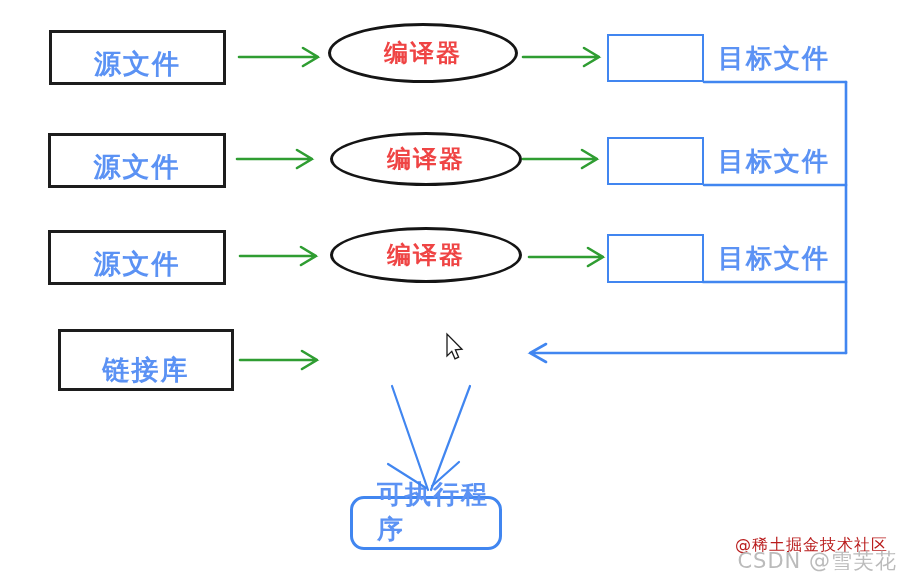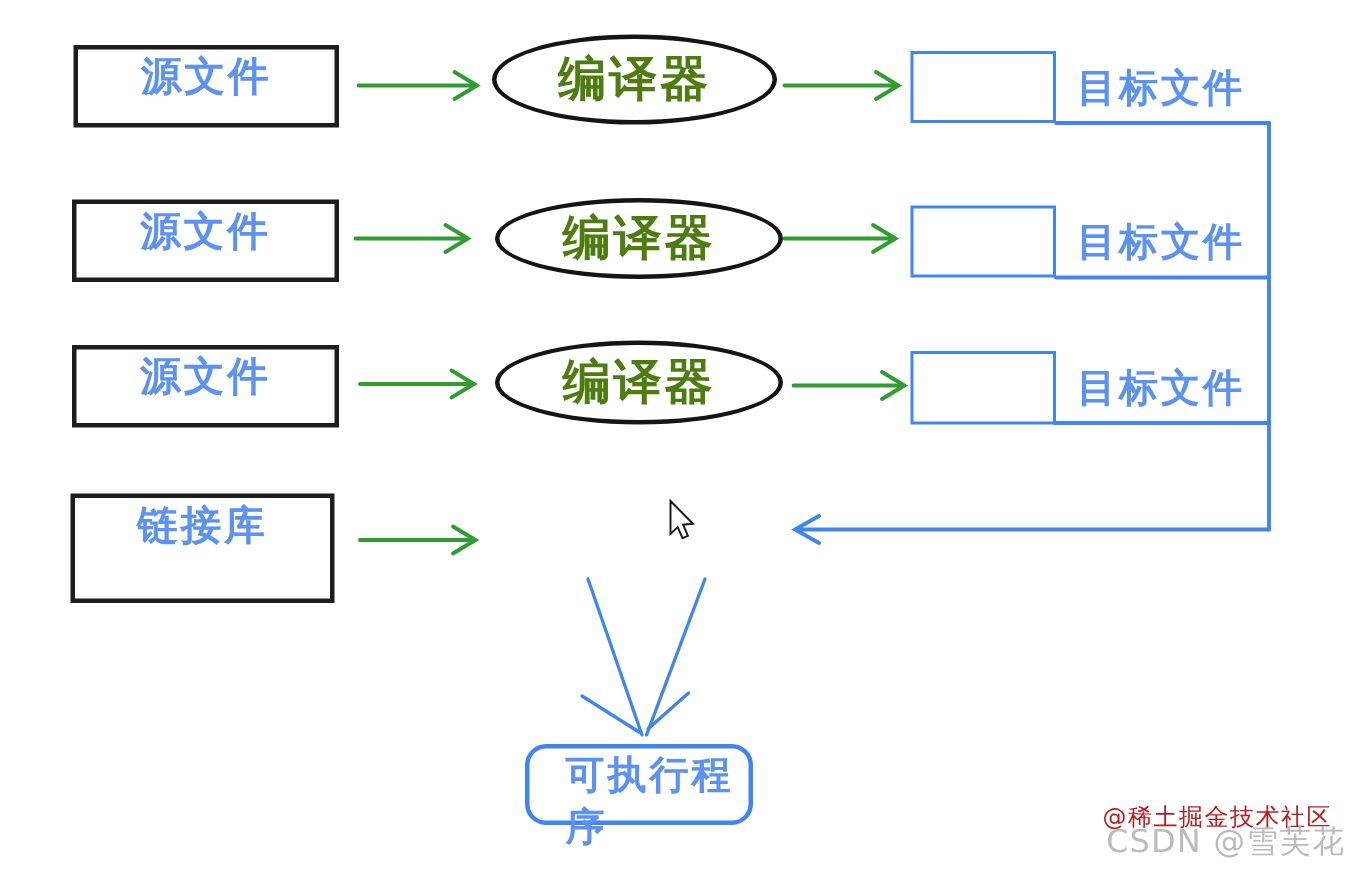--- a/index.html
+++ b/index.html
@@ -1,40 +1,40 @@
 <!DOCTYPE html>
 <html><head>
 <meta charset="utf-8">
 <style>
   html,body{margin:0;padding:0;background:#fff;}
   #canvas{
     position:relative;width:907px;height:579px;background:#ffffff;overflow:hidden;
     font-family:"DejaVu Sans","Liberation Sans",sans-serif;
   }
   .node-box{
-    position:absolute;display:flex;align-items:flex-start;justify-content:center;
+    position:absolute;display:flex;align-items:flex-end;justify-content:center;
     box-sizing:border-box;background:#fff;
   }
   .black-box{border:3px solid #1d1d1d;}
   .blue-box{border:2px solid #4186f0;}
   .ellipse{
     position:absolute;display:flex;align-items:center;justify-content:center;
     box-sizing:border-box;border:3px solid #151515;border-radius:50%;background:#fff;
   }
   .blue-text{color:#5b92f4;font-weight:bold;font-size:27px;letter-spacing:2px;}
-  .black-text{color:#4d7c0f;font-weight:bold;font-size:32px;letter-spacing:2px;}
+  .black-text{color:#ef4444;font-weight:bold;font-size:24px;letter-spacing:2px;}
   .side-label{
     position:absolute;display:flex;align-items:center;
     color:#5b92f4;font-weight:bold;font-size:26px;letter-spacing:2px;
   }
   
   .src1{left:49px;top:30px;width:177px;height:55px;}
   .src2{left:48px;top:133px;width:178px;height:55px;}
   .src3{left:48px;top:230px;width:178px;height:55px;}
-  .lib {left:47px;top:329px;width:176px;height:73px;}
+  .lib {left:58px;top:329px;width:176px;height:62px;}
   
   .ell1{left:328px;top:23px;width:190px;height:60px;}
   .ell2{left:330px;top:132px;width:192px;height:54px;}
   .ell3{left:330px;top:227px;width:192px;height:56px;}
   .ell4{left:335px;top:333px;width:192px;height:54px;}
   
   .obj1{left:607px;top:34px;width:97px;height:48px;}
   .obj2{left:607px;top:137px;width:97px;height:48px;}
   .obj3{left:607px;top:234px;width:97px;height:49px;}
   

